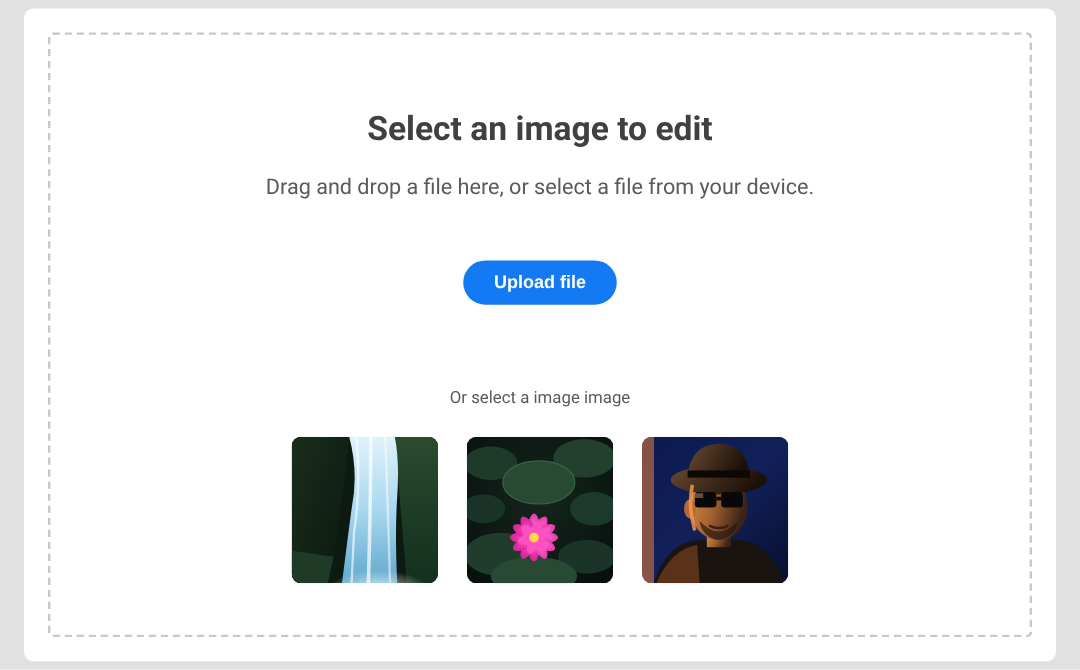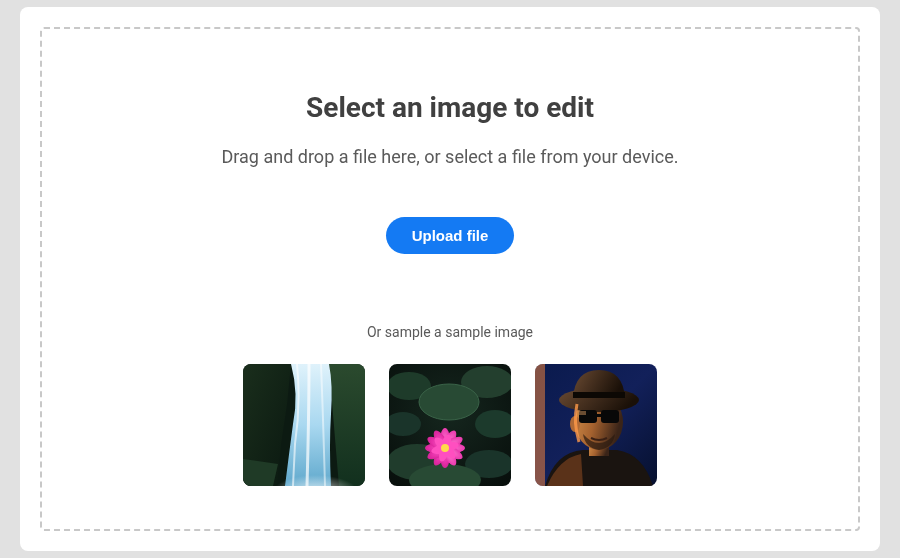--- a/index.html
+++ b/index.html
@@ -72,21 +72,21 @@
     .sample svg { display: block; width: 100%; height: 100%; }
   </style>
 </head>
 <body>
 
 <div class="card">
   <div class="dropzone">
     <h1 class="title">Select an image to edit</h1>
     <p class="subtitle">Drag and drop a file here, or select a file from your device.</p>
     <button class="upload-btn">Upload file</button>
-    <p class="or-text">Or sample a sample image</p>
+    <p class="or-text">Or select a image image</p>
     <div class="samples">
 
       <div class="sample">
         <svg viewBox="0 0 122 122" preserveAspectRatio="xMidYMid slice">
           <defs>
             <linearGradient id="rockL" x1="0" y1="0" x2="1" y2="1">
               <stop offset="0" stop-color="#1a2e1c"></stop>
               <stop offset="1" stop-color="#0a1810"></stop>
             </linearGradient>
             <linearGradient id="water" x1="0" y1="0" x2="0" y2="1">

